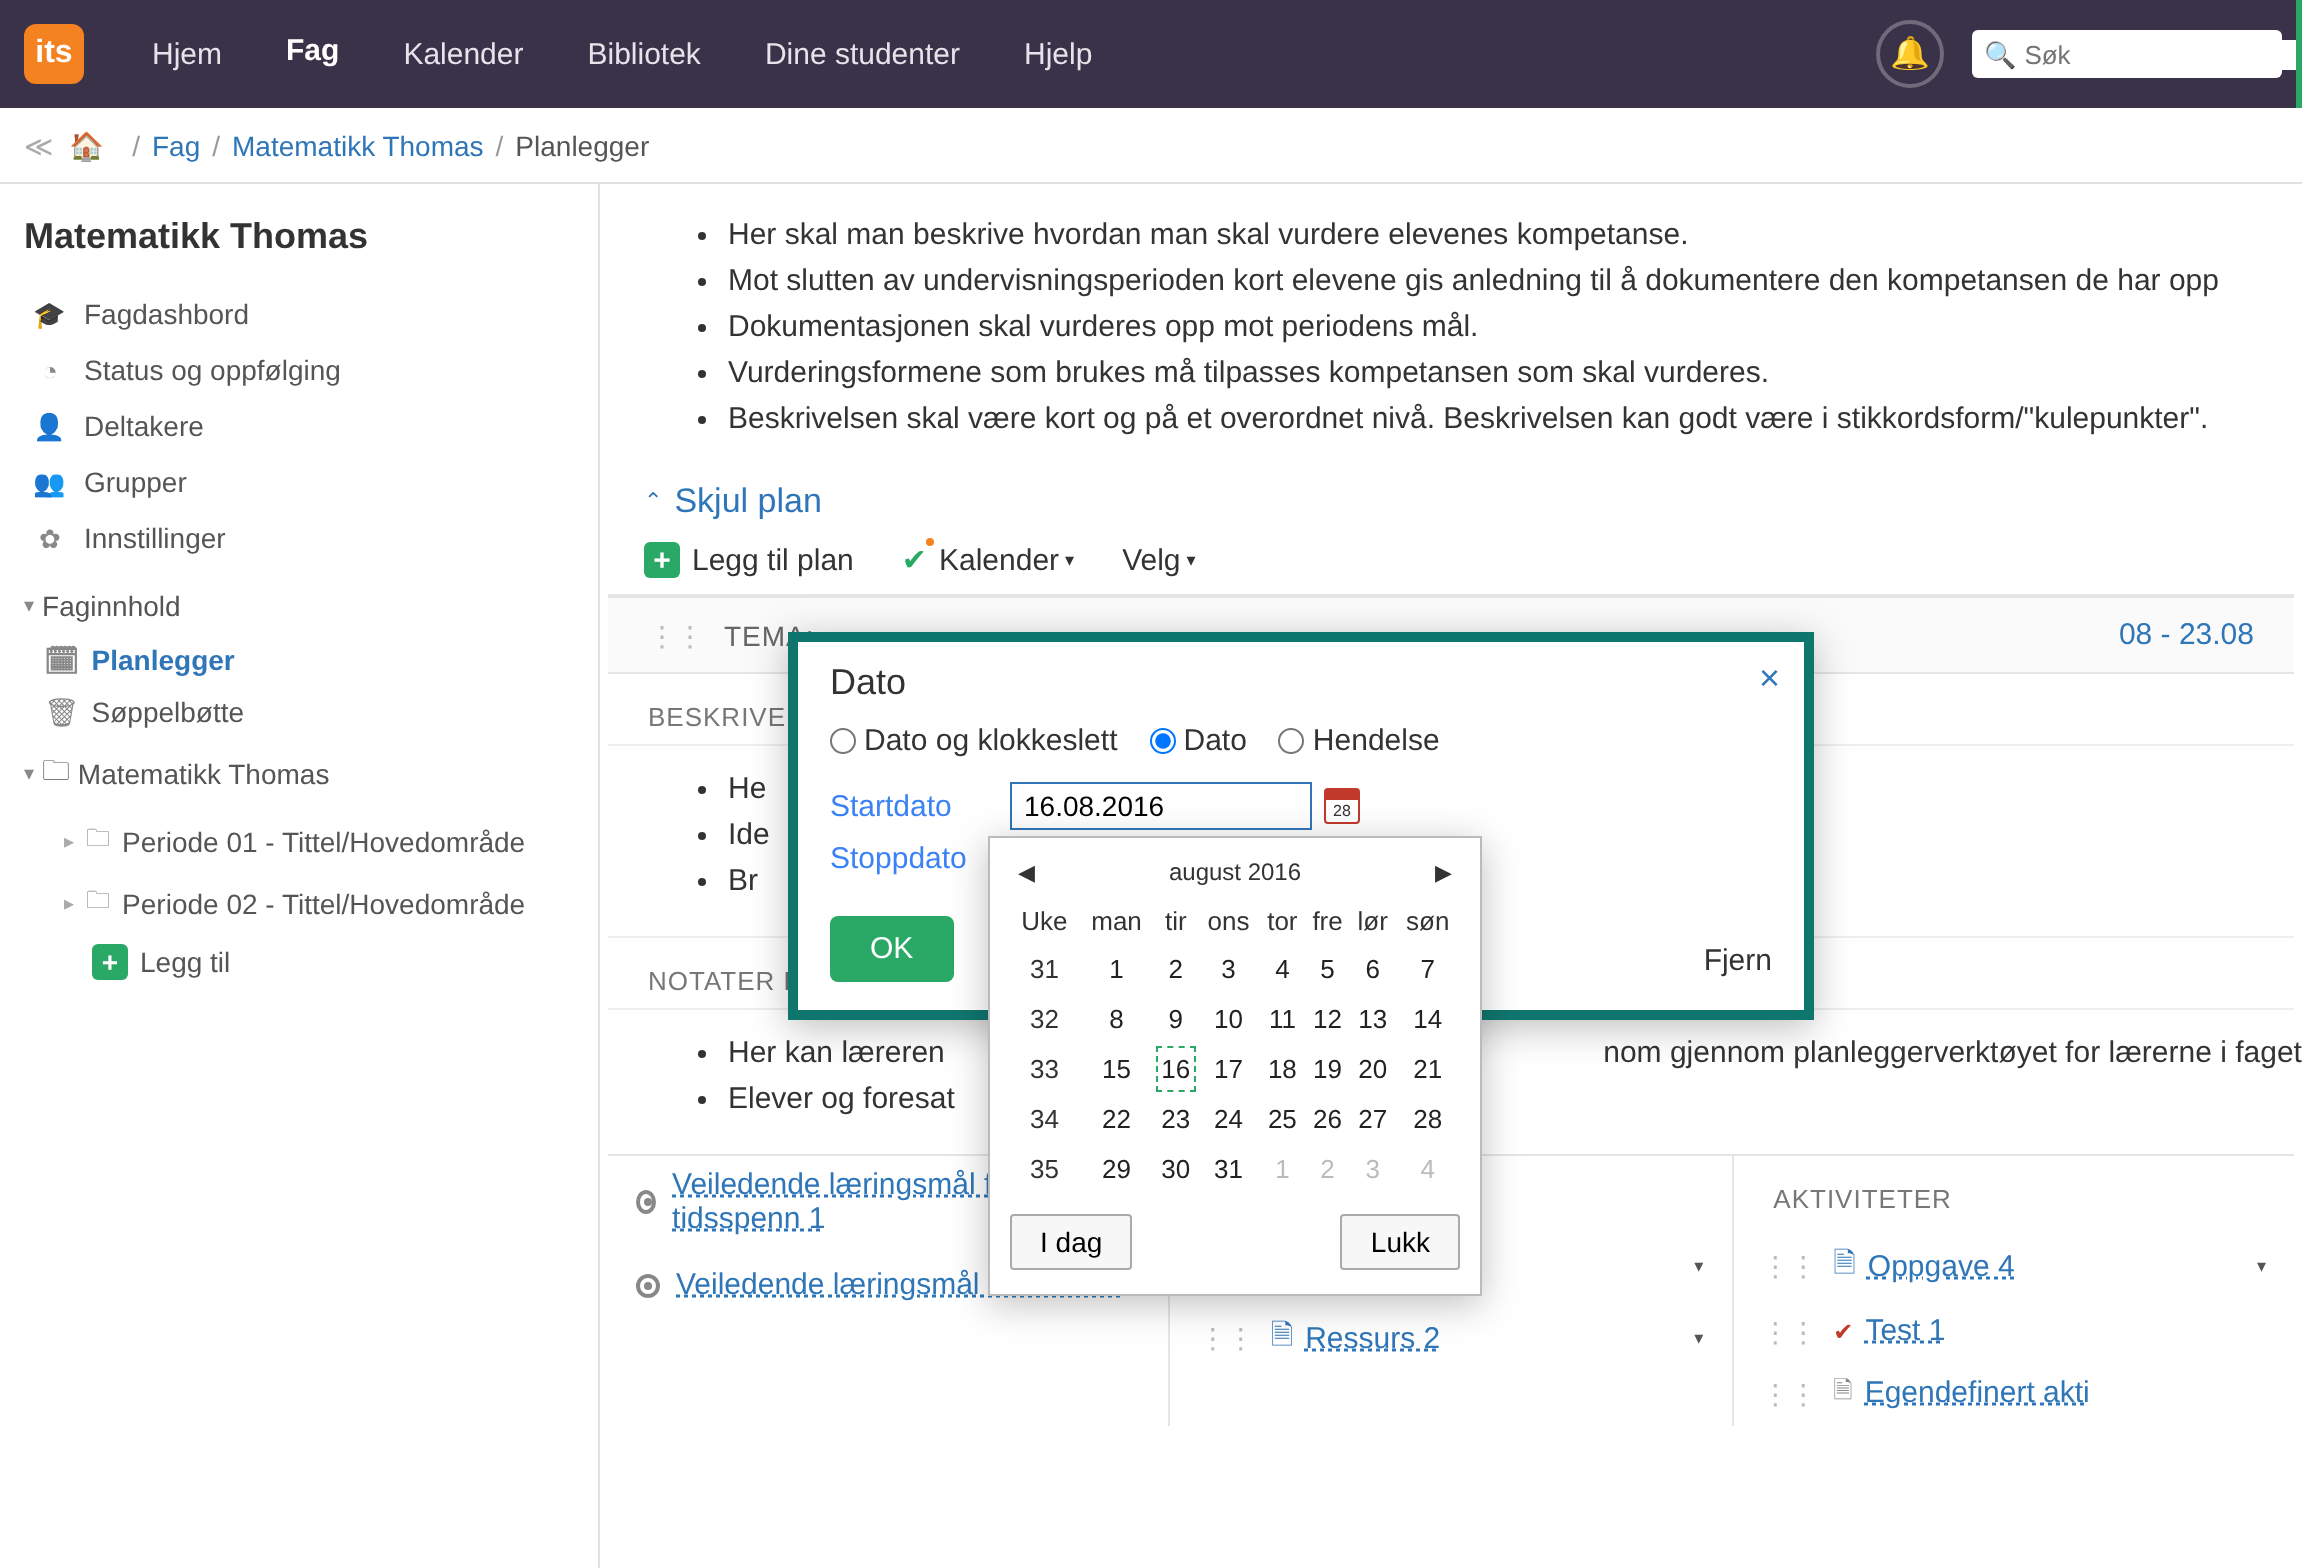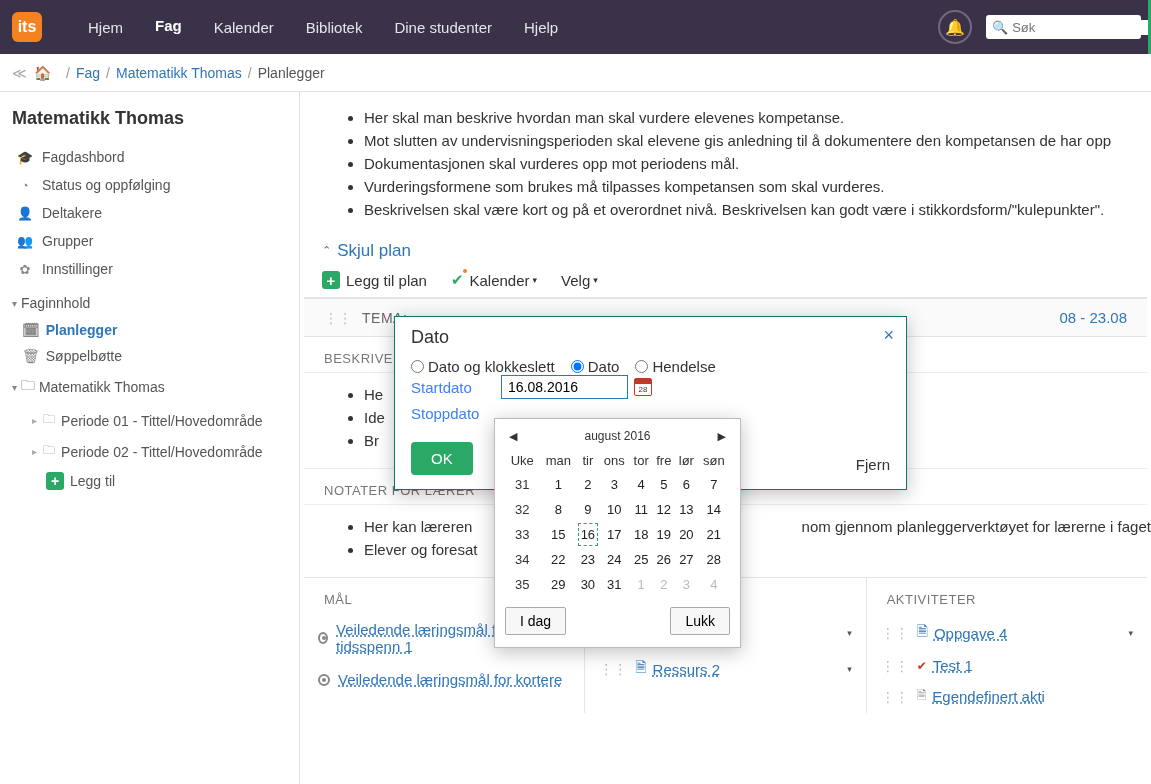--- a/index.html
+++ b/index.html
@@ -1,21 +1,21 @@
 <!DOCTYPE html>
 <html><head>
 <meta charset="utf-8">
 <style>
 * { box-sizing: border-box; margin: 0; padding: 0; }
 body { font-family: "Helvetica Neue", Arial, sans-serif; font-size: 14px; color: #333; width:1151px; height:784px; overflow:hidden; background:#f5f5f5; position:relative; }
 a { text-decoration:none; color:#2f76b8; }
 
 
 .topnav { background:#3a3248; height:54px; display:flex; align-items:center; padding:0 10px 0 0; }
-.logo { width:30px; height:30px; background:#f58220; color:#fff; border-radius:6px; display:flex; align-items:center; justify-content:center; font-weight:bold; margin:0 30px 0 12px; font-size:16px; }
+.logo { width:30px; height:30px; background:#f58220; color:#fff; border-radius:6px; display:flex; align-items:center; justify-content:center; font-weight:bold; margin:0 18px 0 12px; font-size:16px; }
 .nav-item { color:#e6e3ea; padding:0 16px; height:67px; display:flex; align-items:center; cursor:pointer; font-size:15px; }
 .nav-item.active { color:#fff; font-weight:bold; border-bottom:3px solid #fff; }
 .nav-spacer { flex:1; }
 .bell { width:34px; height:34px; border:2px solid #706a7b; border-radius:50%; display:flex; align-items:center; justify-content:center; color:#b8b3c2; margin-right:14px; cursor:pointer; font-size:16px; }
 .search-box { background:#fff; border-radius:3px; height:24px; display:flex; align-items:center; padding:0 6px; width:155px; }
 .search-box input { border:none; outline:none; font-size:13px; flex:1; }
 .search-icon { color:#888; margin-right:4px; font-size:13px; }
 
 
 .bcbar { background:#fff; height:38px; border-bottom:1px solid #e1e1e1; display:flex; align-items:center; padding:0 12px; font-size:14px; }
@@ -76,28 +76,28 @@
 .radio { width:12px; height:12px; border:2px solid #888; border-radius:50%; display:inline-block; margin-right:8px; position:relative; }
 .radio.dot::after { content:""; position:absolute; width:4px; height:4px; background:#888; border-radius:50%; top:2px; left:2px; }
 .grip-v { color:#bbb; margin-right:8px; }
 .doc-icon { color:#2f76b8; margin-right:6px; font-size:14px; }
 .item-link { color:#2f76b8; text-decoration:underline dotted; font-size:15px; }
 .item-caret { color:#555; font-size:9px; cursor:pointer; }
 .small-red { color:#c0392b; margin-right:6px; font-size:12px; }
 .small-grey { color:#888; margin-right:6px; font-size:12px; }
 
 
-.modal { position:absolute; left:394px; top:316px; width:513px; background:#fff; border:1px solid #0f766e; box-shadow:0 4px 18px rgba(0,0,0,0.25); padding:10px 16px 14px 16px; }
+.modal { position:absolute; left:394px; top:316px; width:513px; background:#fff; border:5px solid #0f766e; box-shadow:0 4px 18px rgba(0,0,0,0.25); padding:10px 16px 14px 16px; }
 .modal-title { font-size:18px; margin-bottom:10px; color:#333; }
 .modal-close { position:absolute; right:12px; top:8px; color:#2f76b8; cursor:pointer; font-size:18px; }
-.radio-row { display:flex; align-items:center; gap:6px; font-size:15px; }
+.radio-row { display:flex; align-items:center; gap:6px; margin-bottom:12px; font-size:15px; }
 .radio-row label { margin-right:10px; display:flex; align-items:center; gap:4px; }
 .field-row { display:flex; align-items:center; margin-bottom:6px; font-size:15px; }
 .field-row .lbl { width:90px; color:#3b82f6; }
-.date-input { border:1px solid #2f76b8; padding:3px 6px; width:127px; font-size:14px; outline:none; }
+.date-input { border:1px solid #2f76b8; padding:3px 6px; width:151px; font-size:14px; outline:none; }
 .cal-ico { width:18px; height:18px; background:#fff; border:1px solid #c0392b; border-radius:2px; margin-left:6px; position:relative; cursor:pointer; }
 .cal-ico::before { content:""; position:absolute; top:0; left:0; right:0; height:5px; background:#c0392b; }
 .cal-ico::after { content:"28"; position:absolute; bottom:1px; left:0; right:0; text-align:center; font-size:8px; color:#333; }
 .ok-btn { background:#2aa866; color:#fff; border:none; border-radius:4px; padding:8px 20px; font-size:15px; cursor:pointer; margin-top:14px; }
 .fjern { position:absolute; right:16px; bottom:16px; color:#333; cursor:pointer; font-size:15px; }
 
 
 .datepicker { position:absolute; left:494px; top:418px; width:247px; background:#fff; border:1px solid #bbb; box-shadow:0 4px 18px rgba(0,0,0,0.25); padding:8px 10px 12px 10px; }
 .dp-head { display:flex; align-items:center; justify-content:space-between; font-size:12px; padding:2px 4px 6px 4px; color:#333; }
 .dp-nav { cursor:pointer; color:#333; font-size:11px; }
@@ -199,21 +199,21 @@
           <span class="add-btn">+</span>
           <span>Legg til</span>
         </div>
     </div>
   </div>
 
   <div class="content">
     <div class="content-inner">
       <ul class="bullets">
         <li>Her skal man beskrive hvordan man skal vurdere elevenes kompetanse.</li>
-        <li>Mot slutten av undervisningsperioden skal elevene gis anledning til å dokumentere den kompetansen de har opp</li>
+        <li>Mot slutten av undervisningsperioden kort elevene gis anledning til å dokumentere den kompetansen de har opp</li>
         <li>Dokumentasjonen skal vurderes opp mot periodens mål.</li>
         <li>Vurderingsformene som brukes må tilpasses kompetansen som skal vurderes.</li>
         <li>Beskrivelsen skal være kort og på et overordnet nivå. Beskrivelsen kan godt være i stikkordsform/"kulepunkter".</li>
       </ul>
 
       <div class="hide-plan">
         <span class="up">⌃</span><a>Skjul plan</a>
       </div>
 
       <div class="plan-toolbar">
@@ -249,21 +249,20 @@
       <div class="section-head" style="border-top:1px solid #eee;">NOTATER FOR LÆRER</div>
       <div class="section-inner">
         <ul>
           <li style="white-space:pre;">Her kan læreren                                                                               nom gjennom planleggerverktøyet for lærerne i faget.</li>
           <li>Elever og foresat</li>
         </ul>
       </div>
 
       <div class="cols3">
         <div class="col">
-          <div class="col-head">MÅL</div>
           <div class="col-item-row">
             <div class="left">
                 <span class="radio dot"></span>
                 <a class="item-link">Veiledende læringsmål for kortere tidsspenn 1</a>
               </div>
             <span class="item-caret">▾</span>
           </div>
           <div class="col-item-row" style="padding-top:10px;">
             <div class="left">
                 <span class="radio dot"></span>

